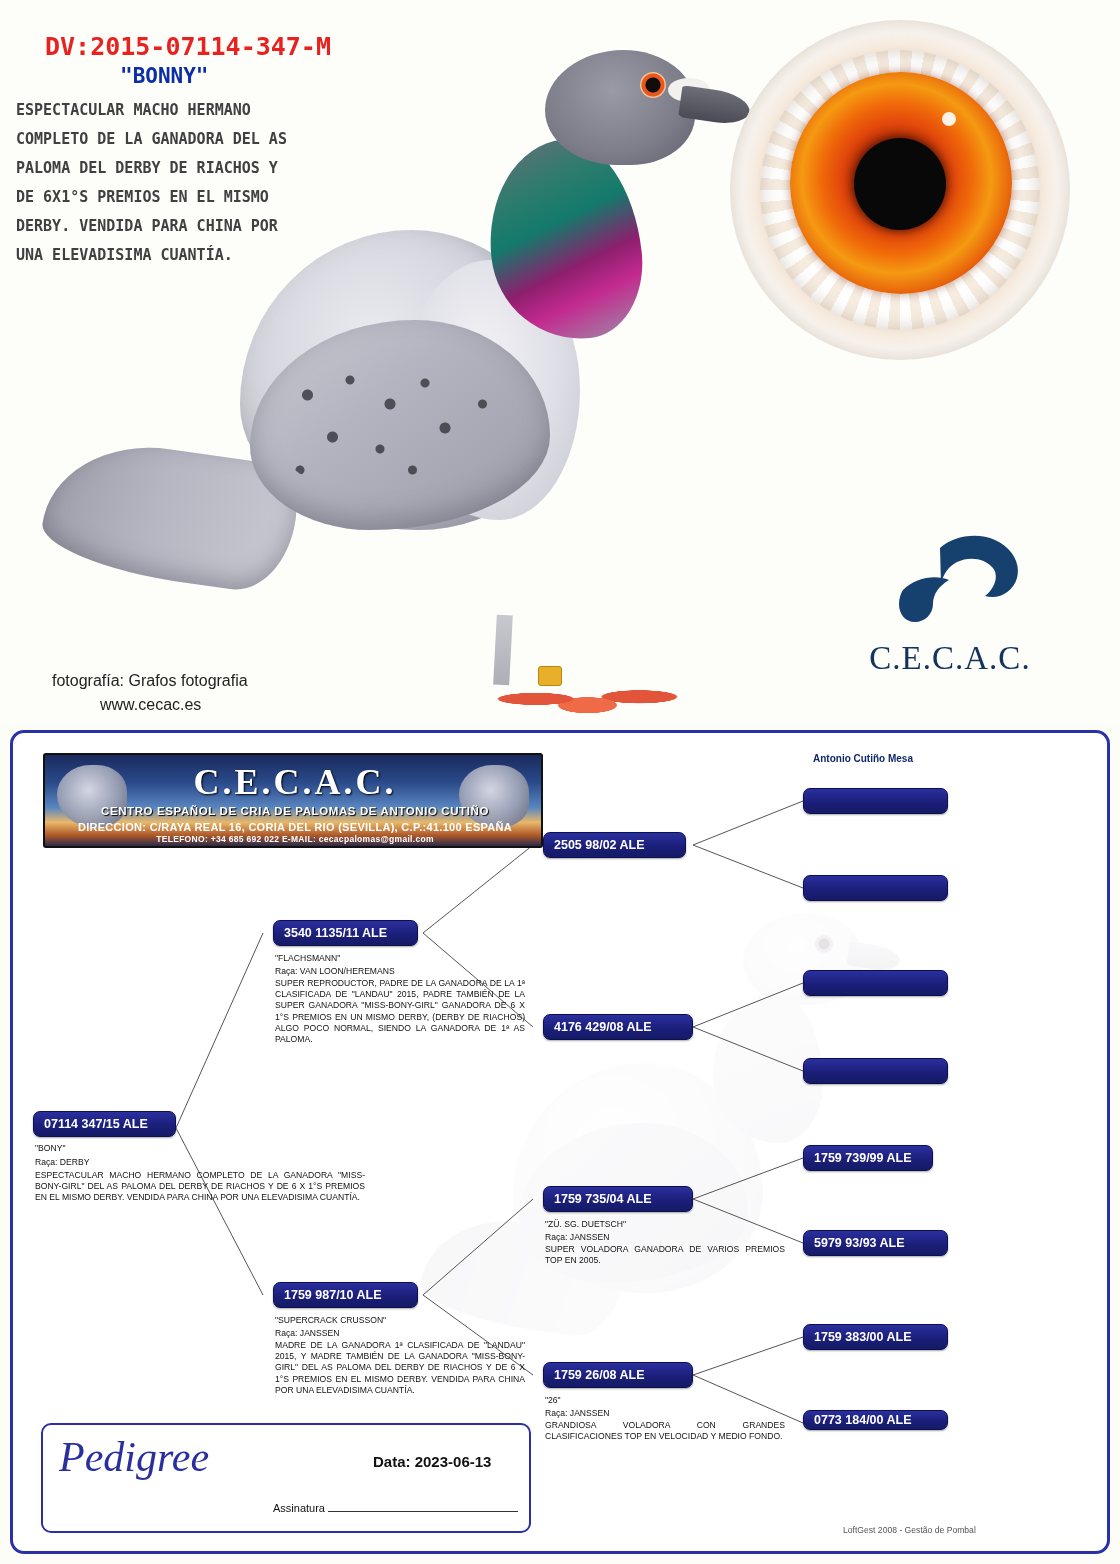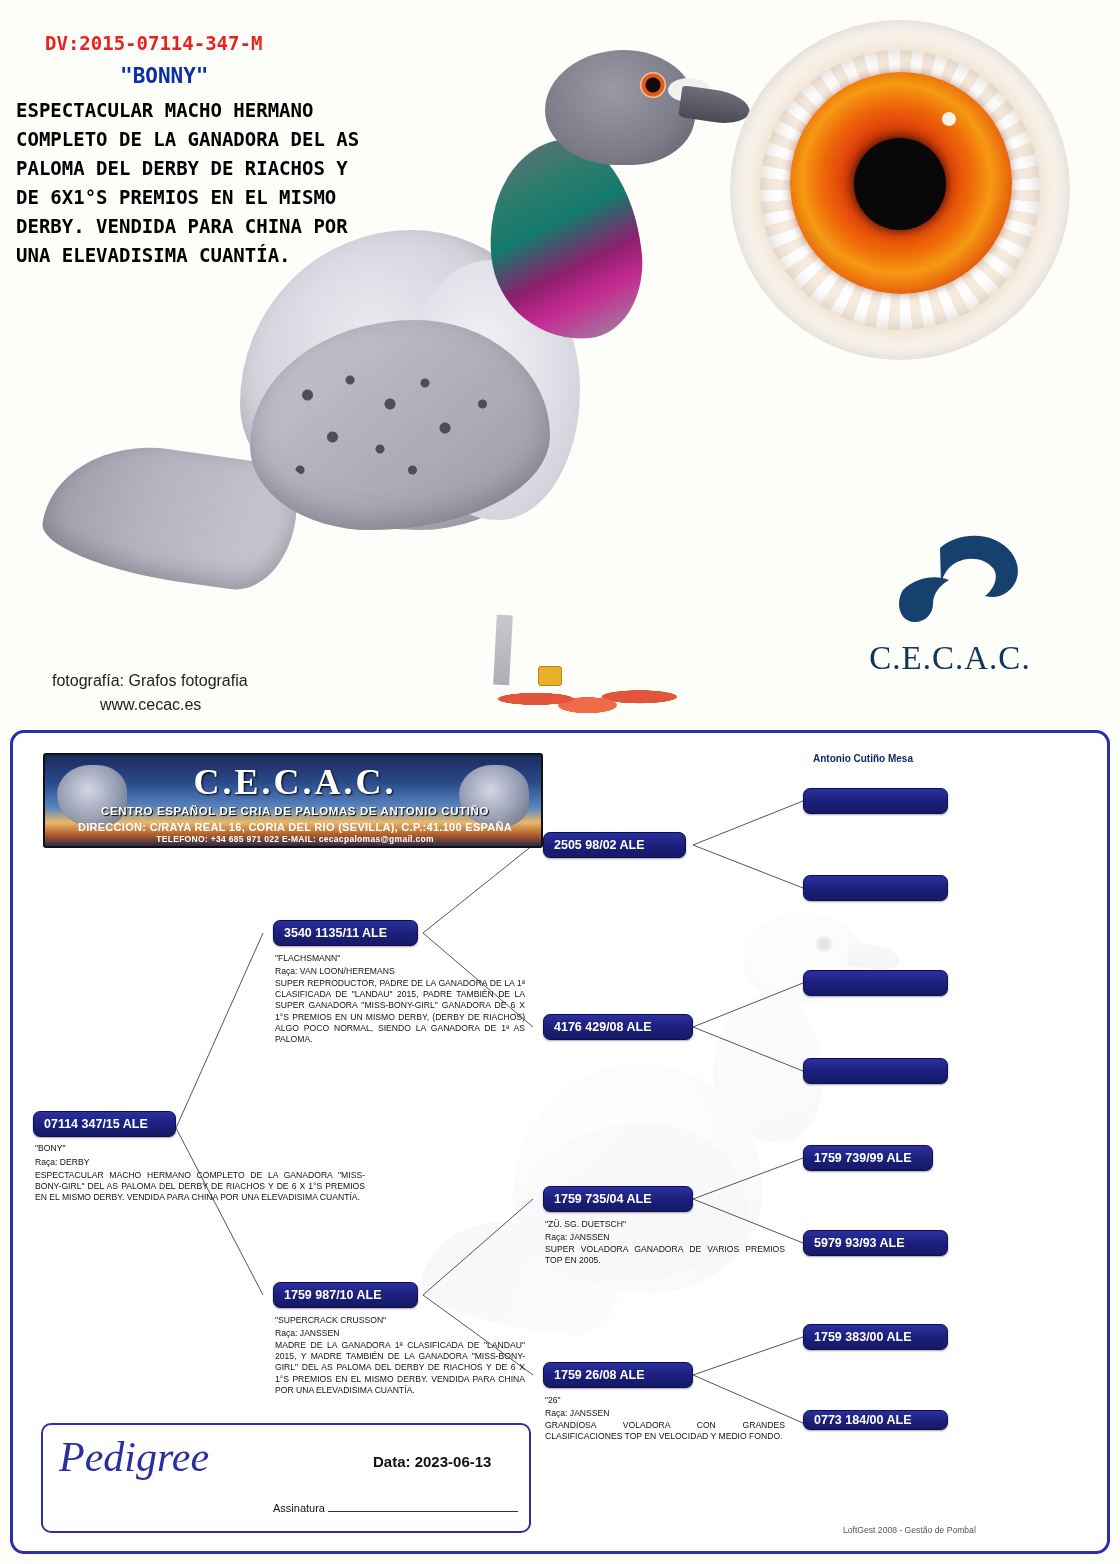--- a/index.html
+++ b/index.html
@@ -13,31 +13,31 @@
 
   
   #top-panel {
     position:absolute; left:0; top:0; width:1120px; height:722px;
     background:#fdfdfa;
   }
 
   #ring-id {
     position:absolute; left:45px; top:32px;
     font-family:"DejaVu Sans Mono", monospace;
-    font-size:19px; font-weight:bold; color:#e8221f; letter-spacing:0px;text-align:center;
+    font-size:25px; font-weight:bold; color:#e8221f; letter-spacing:0px;text-align:center;
   }
   #bird-name {
     position:absolute; left:120px; top:64px;
     font-family:"DejaVu Sans Mono", monospace;
     font-size:21px; font-weight:bold; color:#0b2ea8;
   }
   #top-description {
     position:absolute; left:16px; top:96px; width:500px;
     font-family:"DejaVu Sans Mono", monospace;
-    font-size:19px; line-height:29px; font-weight:bold; color:#000000;
+    font-size:15px; line-height:29px; font-weight:bold; color:#404040;
     white-space:pre-line;
   }
   #photo-credit {
     position:absolute; left:52px; top:672px;
     font-size:16px; color:#222;
   }
   #photo-site {
     position:absolute; left:100px; top:696px;
     font-size:16px; color:#222;
   }
@@ -385,21 +385,21 @@
       <path d="M680 642 L790 690"></path>
     </g>
   </svg>
 
   <div id="cecac-banner">
     <div class="bnr-bird-l"></div>
     <div class="bnr-bird-r"></div>
     <div class="bnr-title">C.E.C.A.C.</div>
     <div class="bnr-sub">CENTRO ESPAÑOL DE CRIA DE PALOMAS DE ANTONIO CUTIÑO</div>
     <div class="bnr-addr">DIRECCION: C/RAYA REAL 16, CORIA DEL RIO (SEVILLA), C.P.:41.100 ESPAÑA</div>
-    <div class="bnr-tel">TELEFONO: +34 685 971 022     E-MAIL: cecacpalomas@gmail.com</div>
+    <div class="bnr-tel">TELEFONO: +34 685 692 022     E-MAIL: cecacpalomas@gmail.com</div>
   </div>
 
   <div id="owner-name">Antonio Cutiño Mesa</div>
 
   <div class="node" style="left:20px; top:378px; width:143px; height:26px;">07114 347/15 ALE</div>
   <div class="desc" style="left:22px; top:410px; width:330px;">"BONY"</div>
   <div class="desc" style="left:22px; top:424px; width:330px;">Raça: DERBY</div>
   <div class="desc" style="left:22px; top:437px; width:330px;">ESPECTACULAR MACHO HERMANO COMPLETO DE LA GANADORA "MISS-BONY-GIRL" DEL AS PALOMA DEL DERBY DE RIACHOS Y DE 6 X 1°S PREMIOS EN EL MISMO DERBY. VENDIDA PARA CHINA POR UNA ELEVADISIMA CUANTÍA.</div>
 
   <div class="node" style="left:260px; top:187px; width:145px; height:26px;">3540 1135/11 ALE</div>

